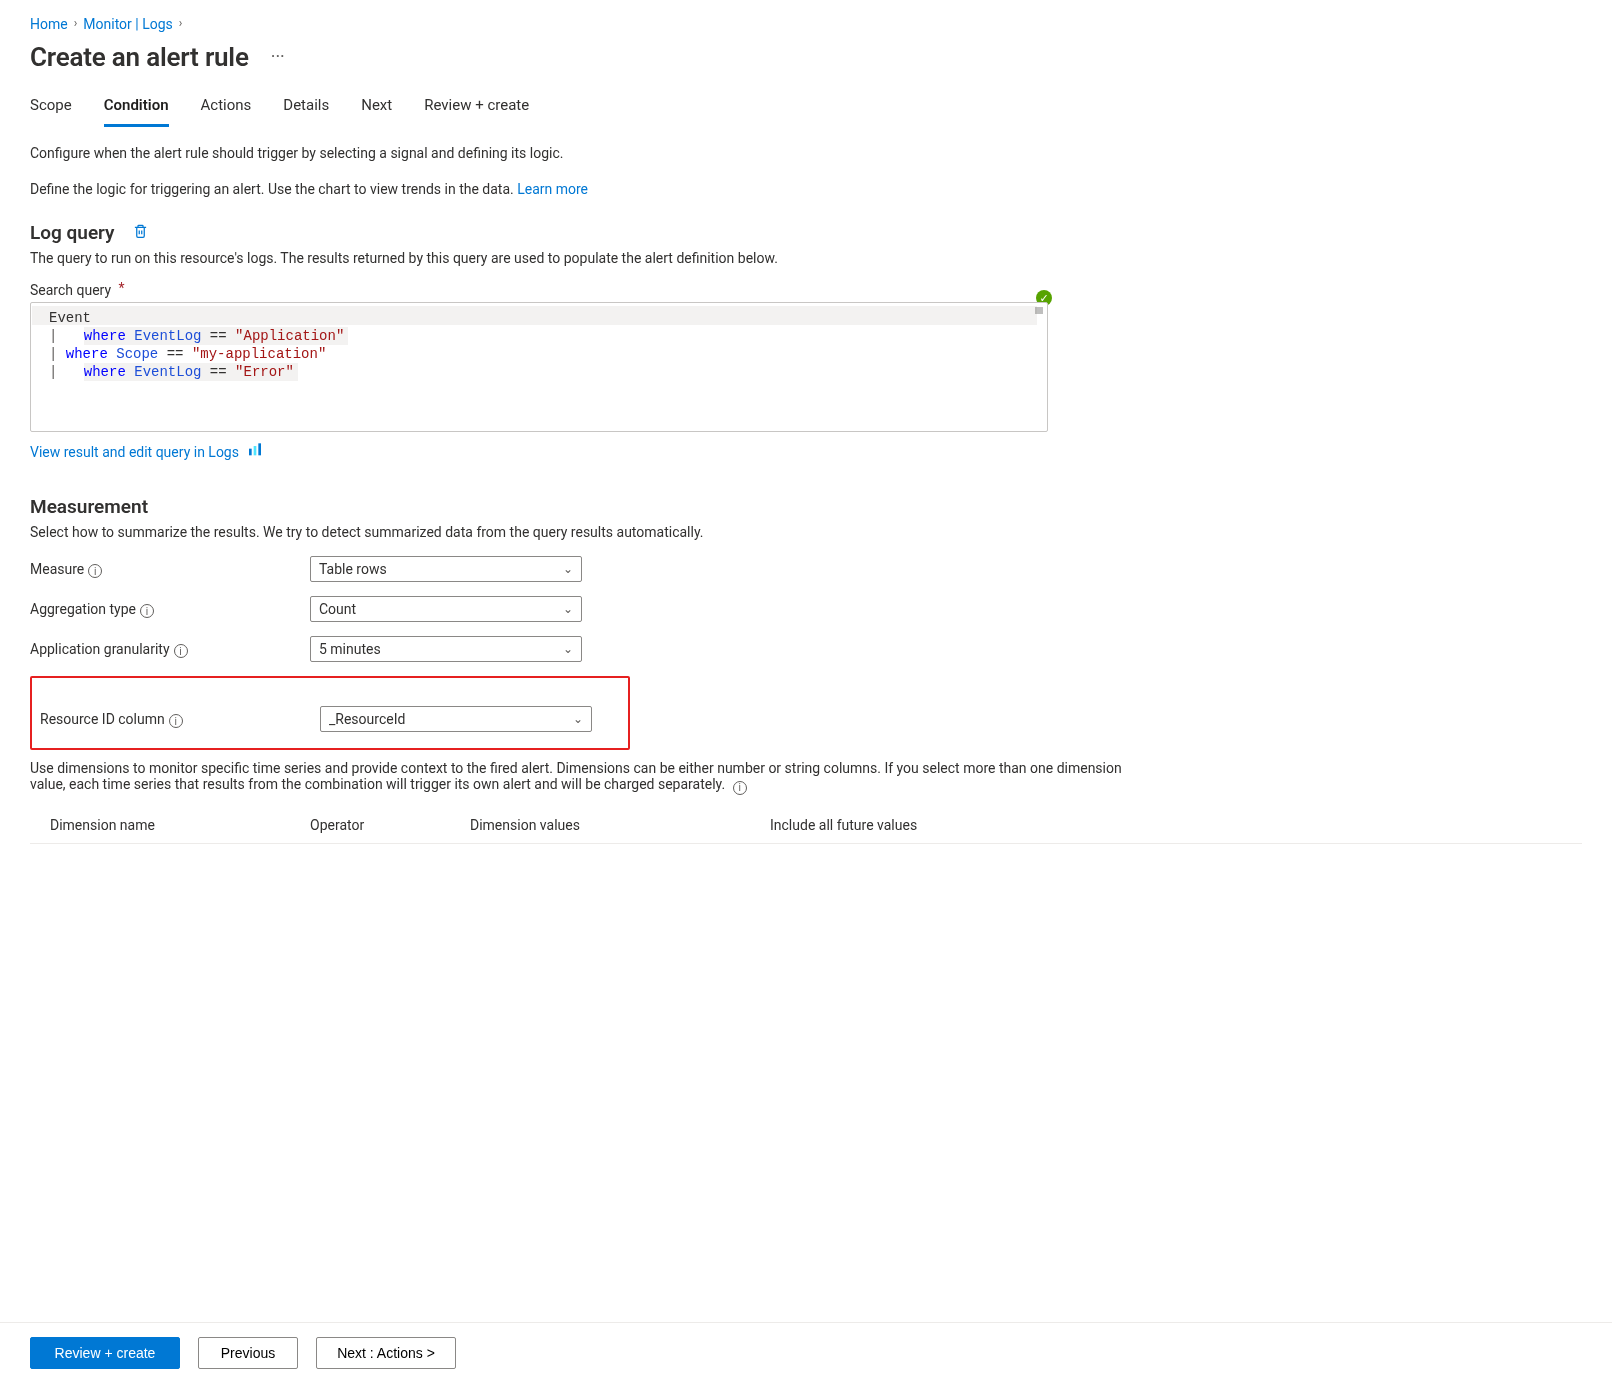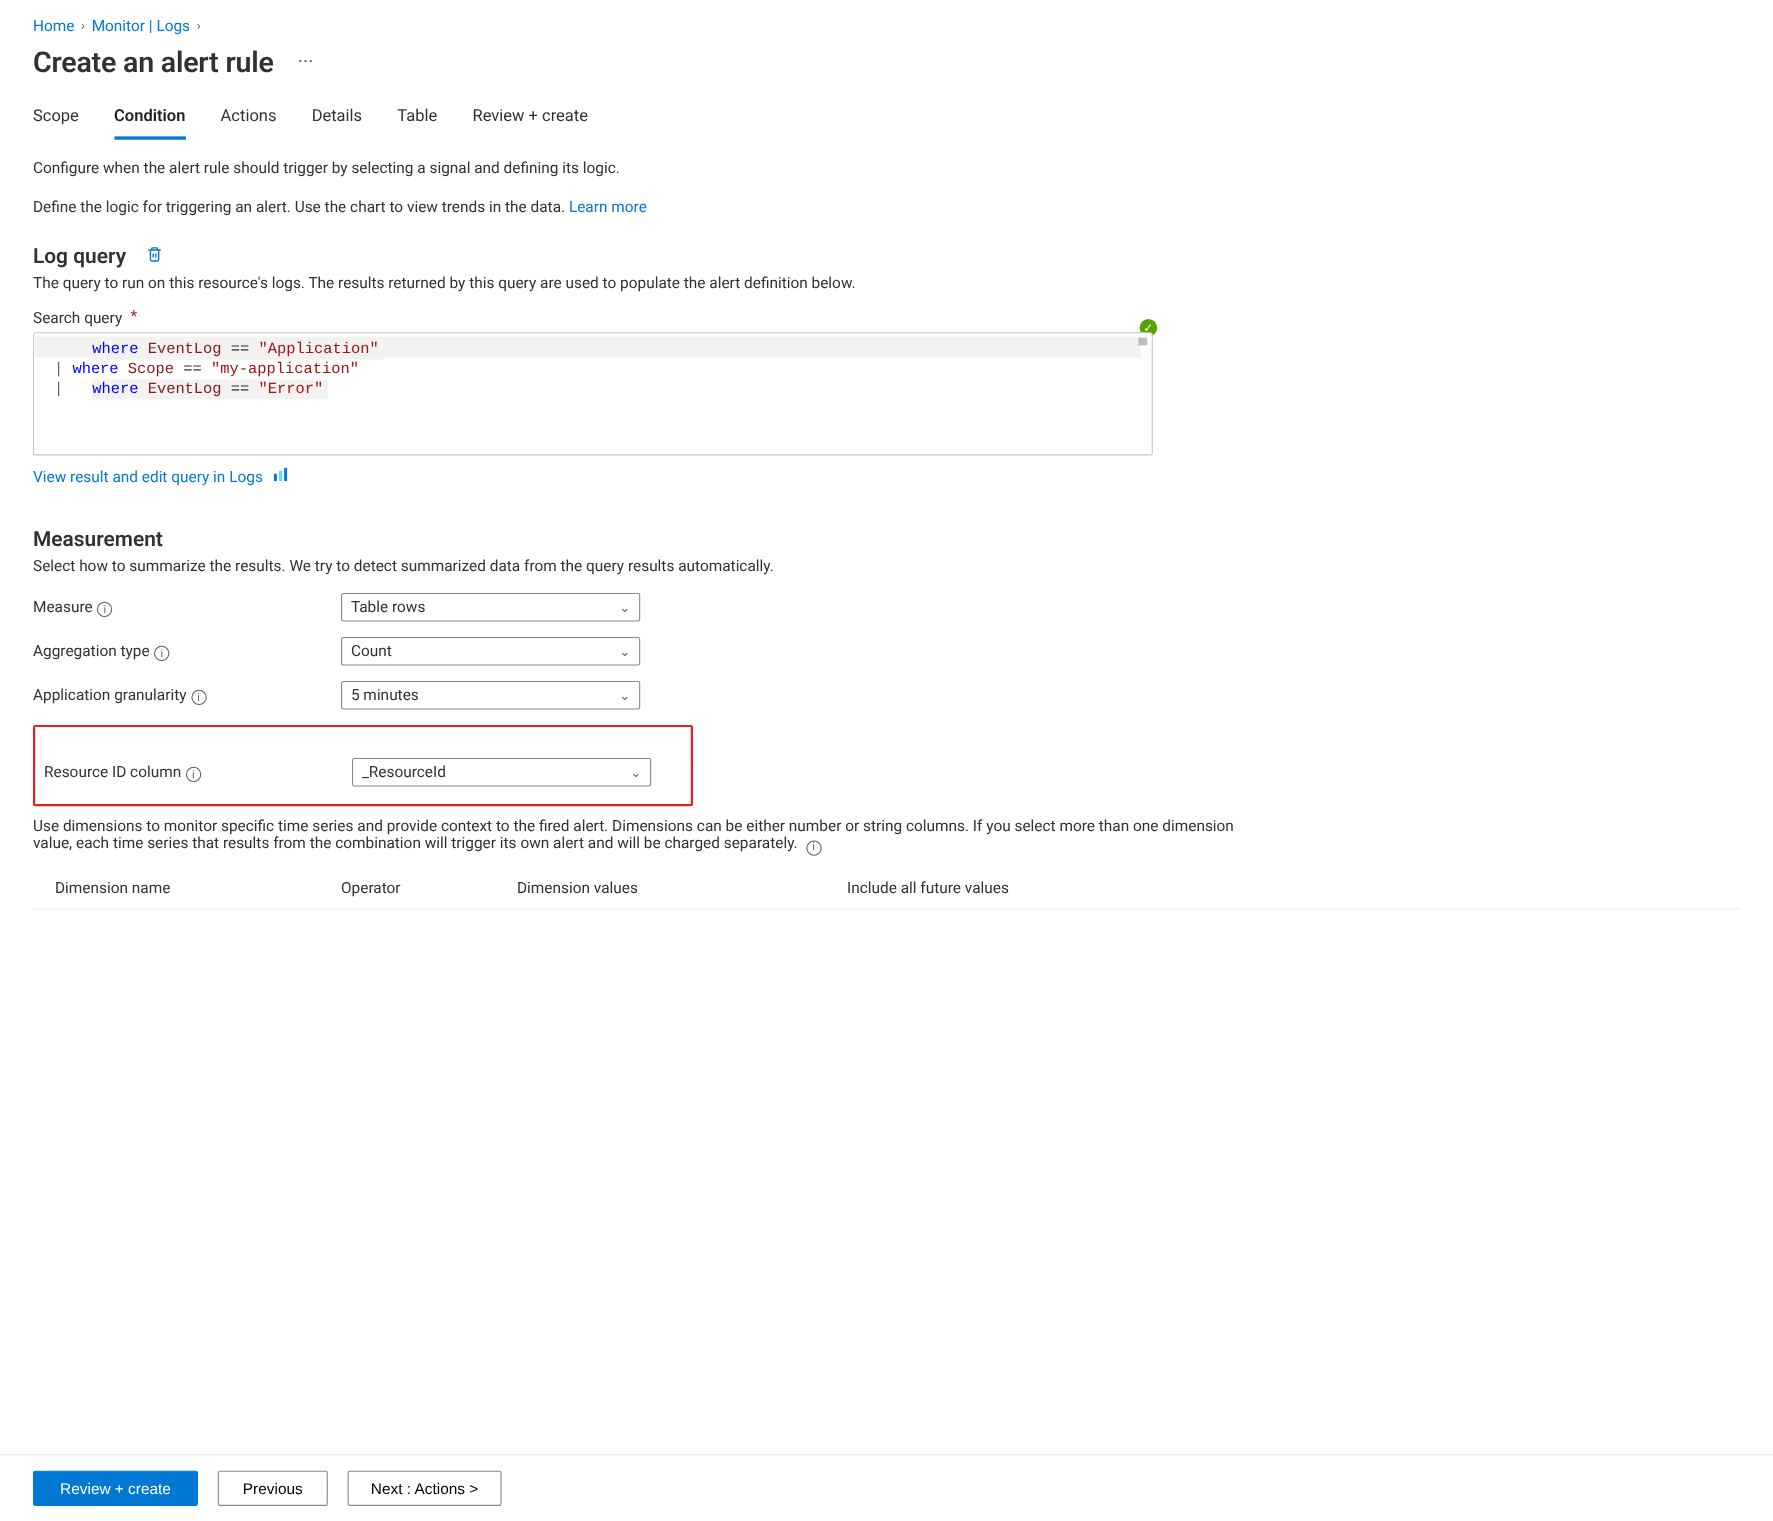--- a/index.html
+++ b/index.html
@@ -54,21 +54,21 @@
       position:relative;
     }
     .editor .first-line-bg {
       position:absolute; top:3px; left:1px; right:10px; height:19px; background:#f3f2f1;
     }
     .editor-line { position:relative; padding: 0 18px; line-height:18px; white-space:pre; }
     .editor-line.hl { background:#f3f2f1; display:inline-block; margin-left:18px; padding:0 4px 0 0; }
     .tok-keyword { color:#0000ff; }
     .tok-string { color:#a31515; }
     .tok-table { color:#323130; }
-    .tok-field { color:#7f1d1d; }
+    .tok-field { color:#1d4ed8; }
     .tok-pipe { color:#605e5c; }
     .pipe-wrap { padding-left:18px; line-height:18px; }
     .ok-badge {
       position:absolute; top:-12px; right:-4px;
       width:16px; height:16px; border-radius:50%;
       background:#57a300; color:#fff; font-size:11px; display:flex; align-items:center; justify-content:center;
     }
     .minimap { position:absolute; top:4px; right:4px; width:8px; height:7px; background:#605e5c; opacity:.4; }
 
     .logs-link-row { display:flex; align-items:center; gap:8px; font-size:14px; margin-bottom:8px;}
@@ -125,21 +125,21 @@
 <div class="title-row">
   <h1 class="page-title">Create an alert rule</h1>
   <span class="ellipsis-btn">···</span>
 </div>
 
 <div class="tabs">
   <div class="tab">Scope</div>
   <div class="tab active">Condition</div>
   <div class="tab">Actions</div>
   <div class="tab">Details</div>
-  <div class="tab">Table</div>
+  <div class="tab">Next</div>
   <div class="tab">Review + create</div>
 </div>
 
 <div class="body-text">Configure when the alert rule should trigger by selecting a signal and defining its logic.</div>
 <div class="body-text">
   <span>Define the logic for triggering an alert. Use the chart to view trends in the data. </span><a href="#">Learn more</a>
 </div>
 
 <h2 class="section-title">
   <span>Log query</span>
@@ -154,20 +154,21 @@
 <div class="field-label-row">
   <span>Search query</span>
   <span class="req-star">*</span>
 </div>
 
 <div class="editor-wrap">
   <div class="ok-badge">✓</div>
   <div class="editor">
     <div class="first-line-bg"></div>
     <div class="minimap"></div>
+    <div class="editor-line"><span class="tok-table">Event</span></div>
     <div class="pipe-wrap"><span class="tok-pipe">| </span><span class="editor-line hl"><span class="tok-keyword">where</span> <span class="tok-field">EventLog</span> <span>==</span> <span class="tok-string">"Application"</span></span></div>
     <div class="pipe-wrap"><span class="tok-pipe">| </span><span style="display:inline-block;"><span class="tok-keyword">where</span> <span class="tok-field">Scope</span> <span>==</span> <span class="tok-string">"my-application"</span></span></div>
     <div class="pipe-wrap"><span class="tok-pipe">| </span><span class="editor-line hl"><span class="tok-keyword">where</span> <span class="tok-field">EventLog</span> <span>==</span> <span class="tok-string">"Error"</span></span></div>
   </div>
 </div>
 
 <div class="logs-link-row">
   <a href="#">View result and edit query in Logs</a>
   <span class="logs-link-icon">
     <svg width="16" height="16" viewBox="0 0 24 24">

